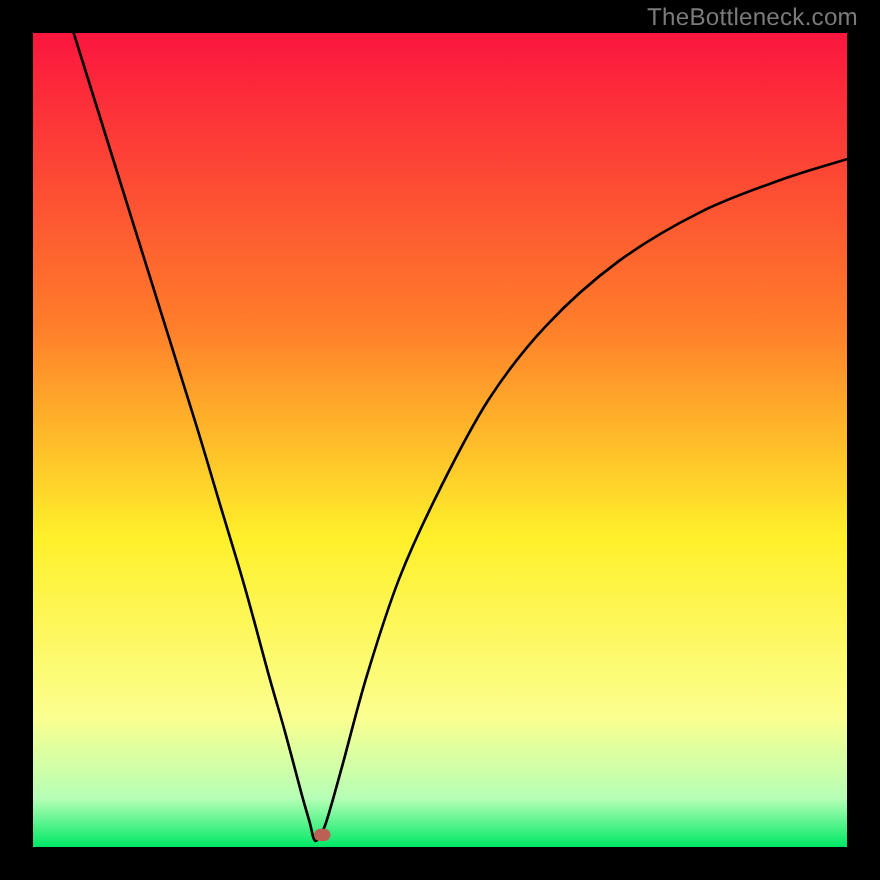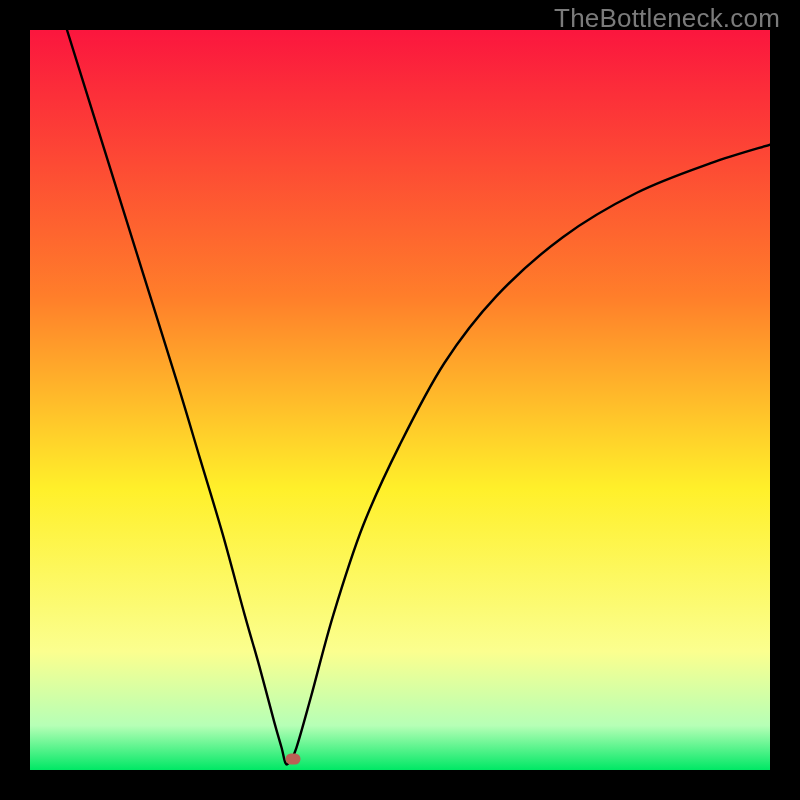--- a/index.html
+++ b/index.html
@@ -14,21 +14,21 @@
   .frame {
     position: absolute;
     left: 0; top: 0;
     width: 800px; height: 800px;
     background: #000;
   }
   .watermark {
     position: absolute;
     top: 3px;
     right: 20px;
-    font-size: 26px;
+    font-size: 22px;
     font-weight: 400;
     color: #7b7b7b;
     letter-spacing: 0.2px;
     z-index: 10;
   }
   .plot-area {
     position: absolute;
     left: 30px;
     top: 30px;
     width: 740px;

